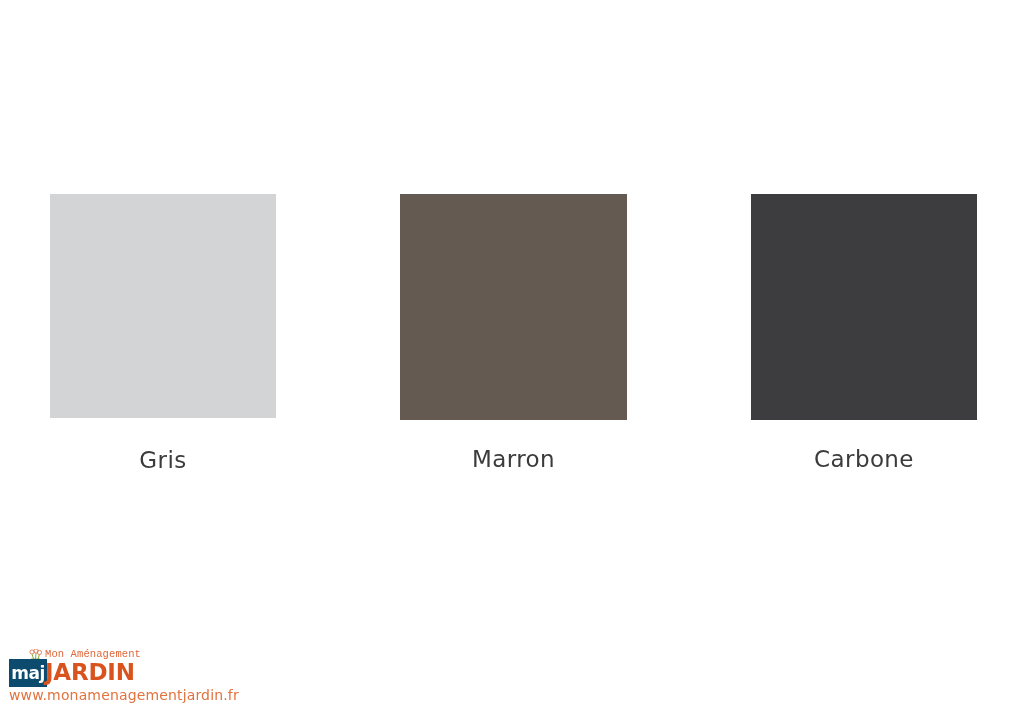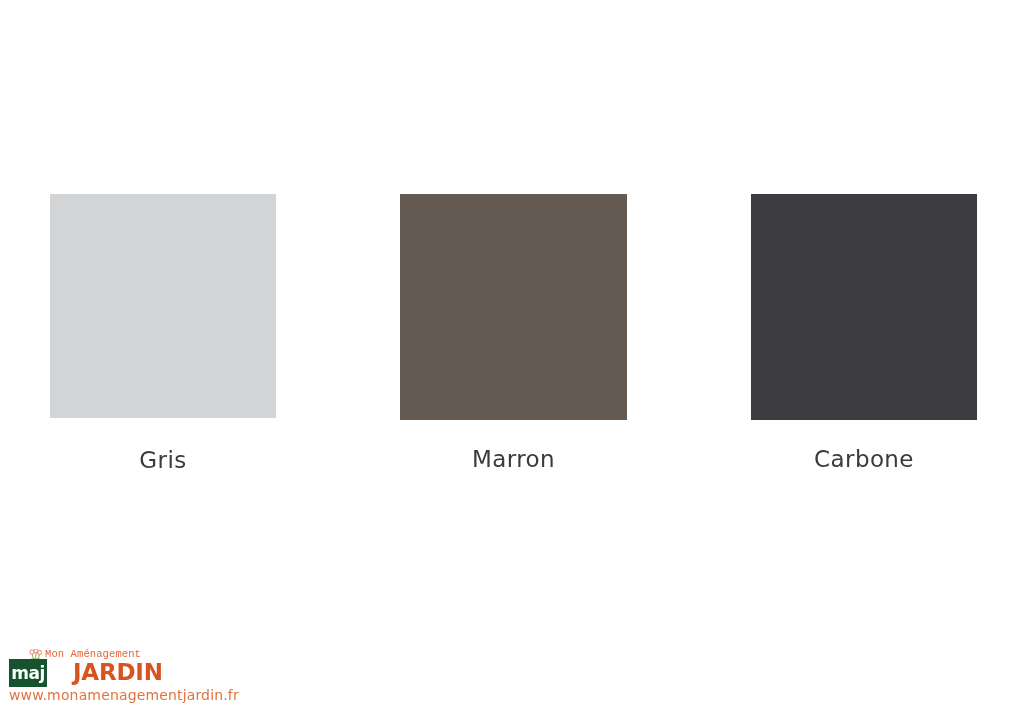--- a/index.html
+++ b/index.html
@@ -111,21 +111,20 @@
     position: absolute;
     left: 36px;
     top: 11px;
     color: #D9531E;
     font-family: "DejaVu Sans", sans-serif;
     font-size: 23px;
     font-weight: 700;
     letter-spacing: -0.2px;
     line-height: 26px;
     white-space: nowrap;
-    padding-left: 28px;
   }
   #brand-url {
     position: absolute;
     left: 0px;
     top: 39px;
     color: #E2723E;
     font-family: "DejaVu Sans", sans-serif;
     font-size: 14px;
     letter-spacing: 0.15px;
     white-space: nowrap;
@@ -154,21 +153,21 @@
   <div id="brand-logo">
 
     <svg id="brand-flower-icon" viewBox="0 0 26 22">
       <circle cx="6" cy="6" r="4.2" fill="none" stroke="#E0683A" stroke-width="1.6"></circle>
       <circle cx="14" cy="4" r="4.2" fill="none" stroke="#E0683A" stroke-width="1.6"></circle>
       <circle cx="21" cy="7" r="4.2" fill="none" stroke="#E0683A" stroke-width="1.6"></circle>
       <path d="M6 10 L9 20 M14 8 L13 20 M21 11 L18 20" stroke="#7DA832" stroke-width="1.8" fill="none"></path>
       <path d="M4 20 h18" stroke="#7DA832" stroke-width="1.8"></path>
     </svg>
 
-    <div id="brand-monogram" style="background: #14532d;">
+    <div id="brand-monogram" style="background: #0c4a6e;">
       <div id="brand-monogram-text">maj</div>
     </div>
 
     <div id="brand-tagline" style="color: rgb(224, 104, 58); font-family: Liberation Mono, monospace;">Mon Aménagement</div>
 
     <div id="brand-name" style="color: rgb(217, 83, 30);">JARDIN</div>
 
     <div id="brand-url" style="color: rgb(226, 114, 62);">www.monamenagementjardin.fr</div>
   </div>
 

